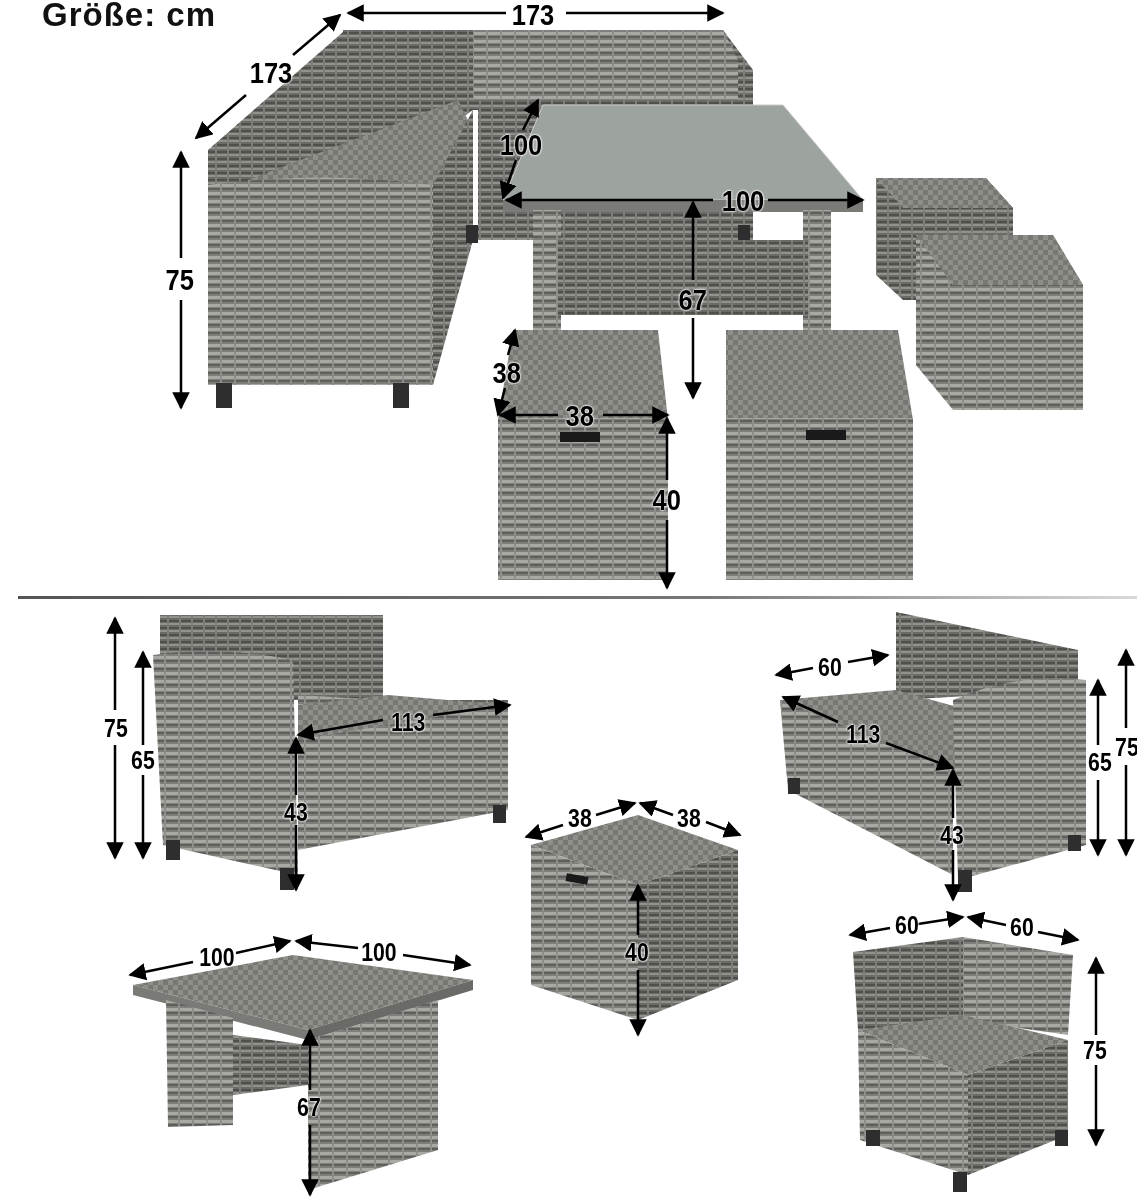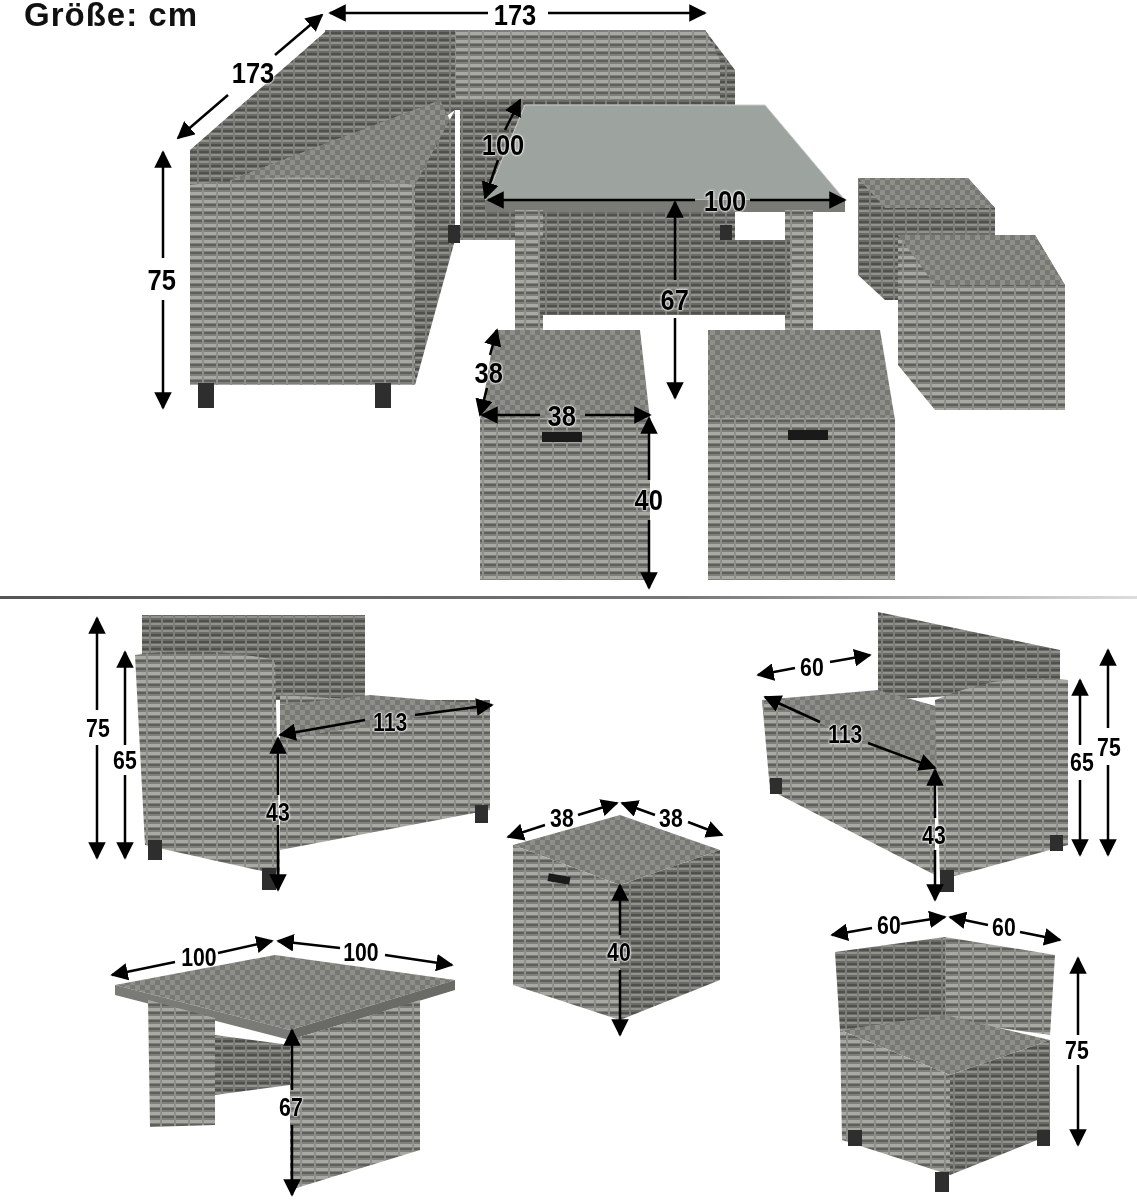--- a/index.html
+++ b/index.html
@@ -1,18 +1,18 @@
 <!DOCTYPE html>
 <html><head>
 <meta charset="utf-8">
 <style>
   html, body { margin:0; padding:0; background:#ffffff; }
   body { width:1137px; height:1200px; position:relative; overflow:hidden;
          font-family:"Liberation Sans", sans-serif; }
-  #stage { position:absolute; left:0; top:0; width:1007px; height:1200px; }
+  #stage { position:absolute; left:18px; top:0; width:1007px; height:1200px; }
   .title { position:absolute; left:24px; top:-4px; font-size:33px; font-weight:bold;
            letter-spacing:1px; color:#111; font-family:"Liberation Sans", sans-serif; }
   .dim { position:absolute; font-weight:bold; color:#000; font-size:25px;
          font-family:"Liberation Sans", sans-serif; transform:scaleX(0.85);
          transform-origin:center; white-space:nowrap; line-height:1;
          text-shadow: 0 0 2px #fff, 0 0 2px #fff, 0 0 3px #fff; }
   .dim.big { font-size:30px; }
   .divider { position:absolute; left:0; top:596px; width:1137px; height:3px;
              background:linear-gradient(to right,#555 0%,#777 60%,#ddd 100%); }
   svg { position:absolute; left:0; top:0; }

